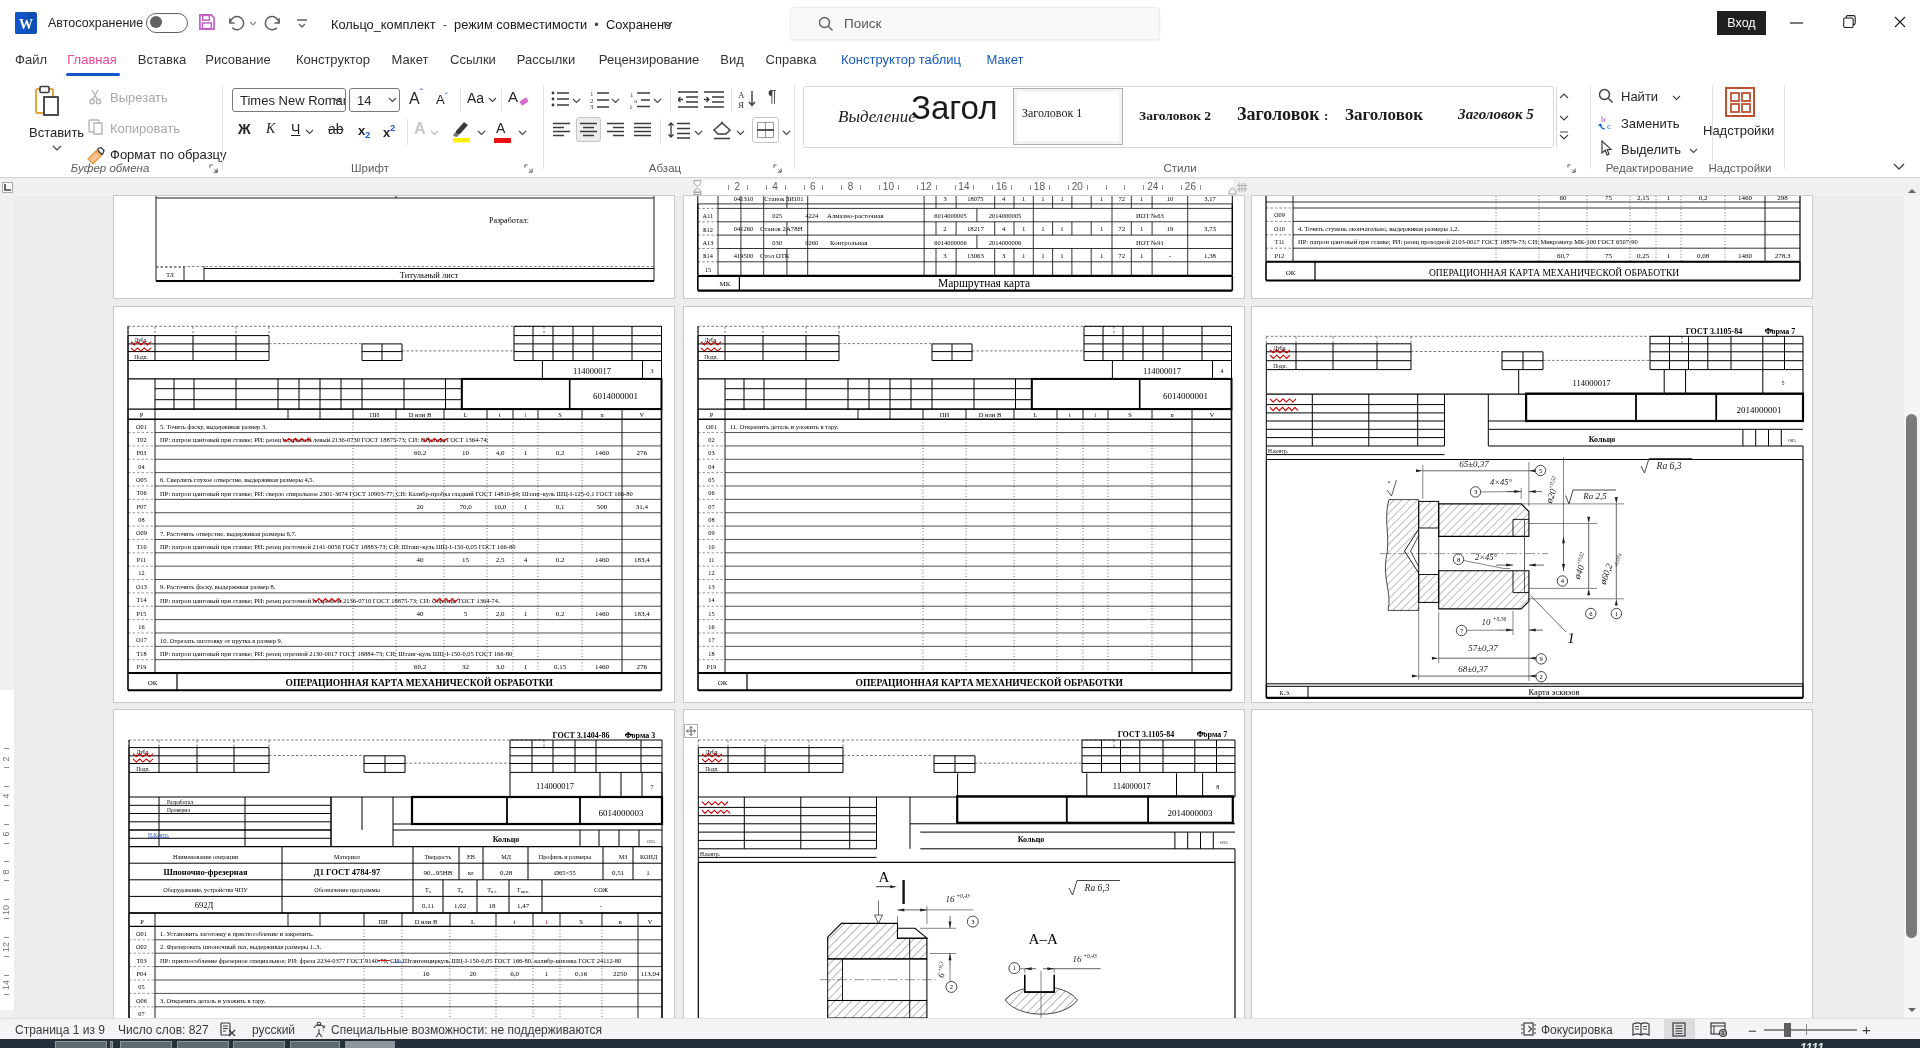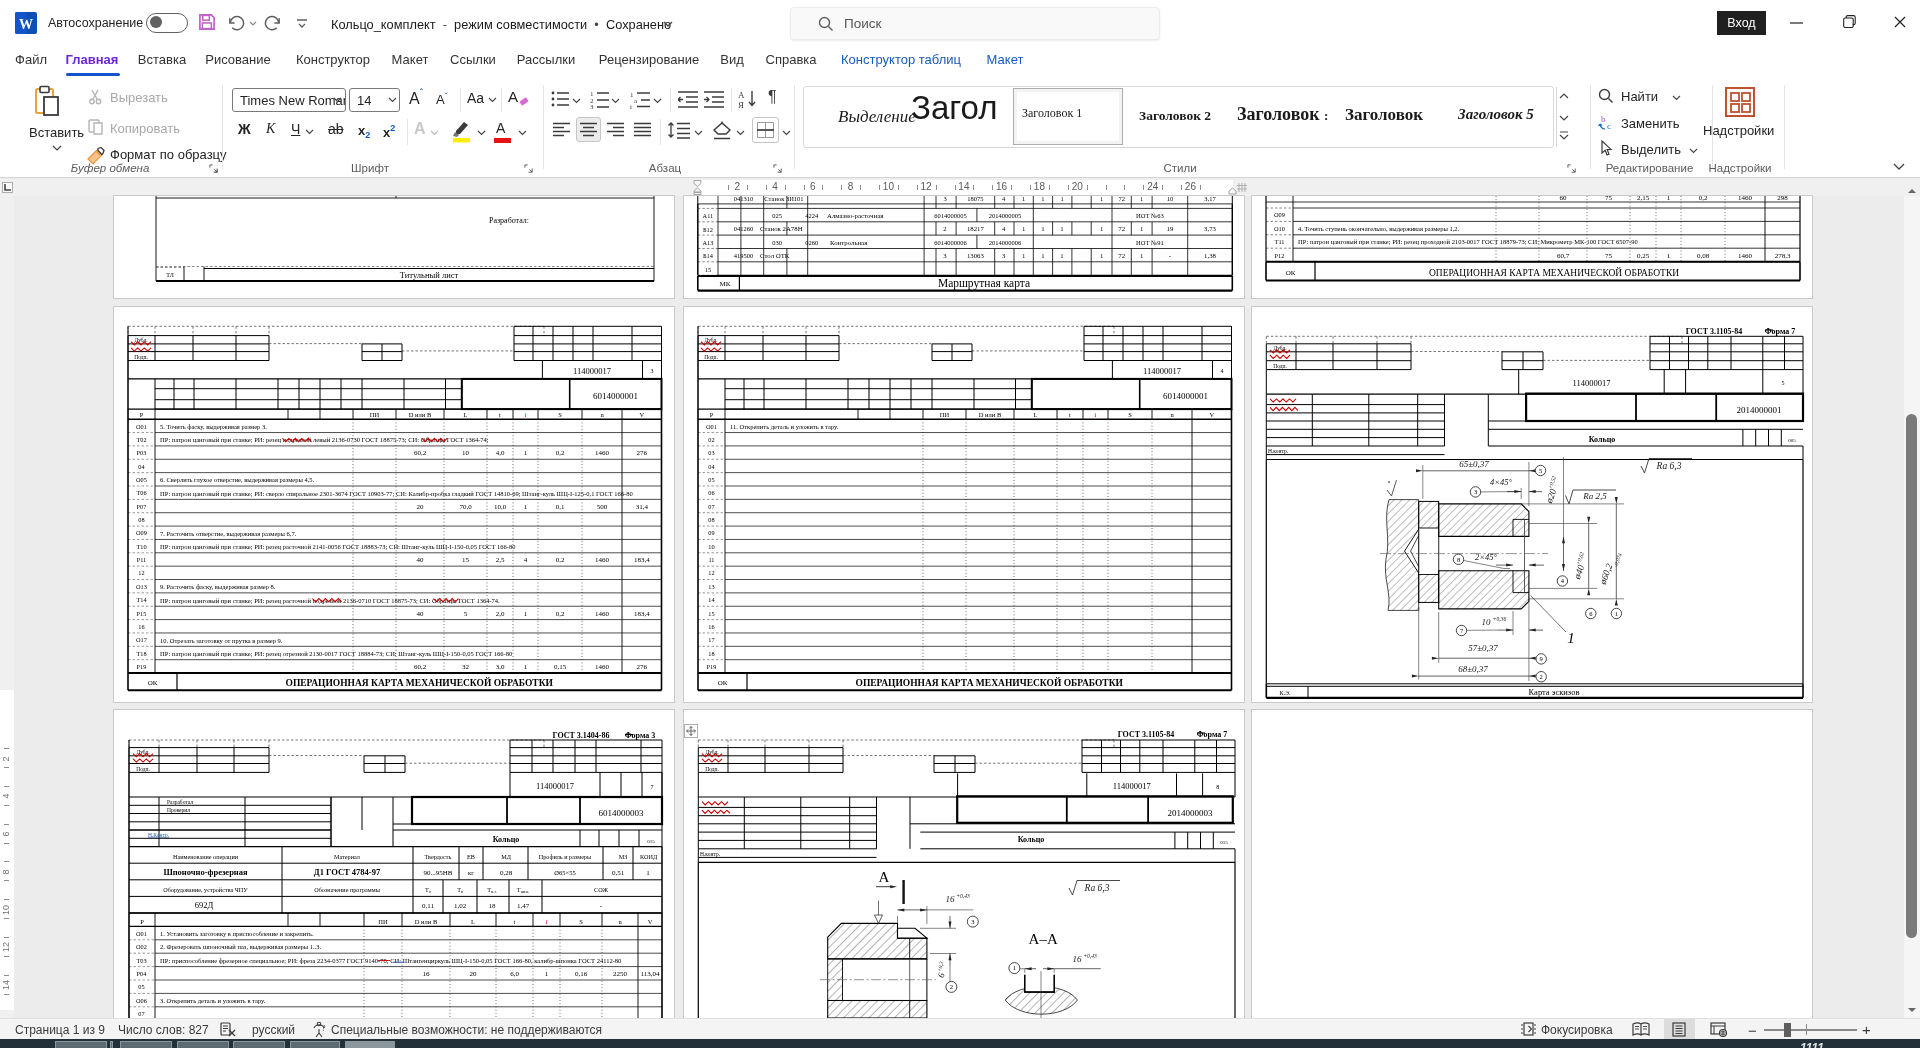--- a/index.html
+++ b/index.html
@@ -77,21 +77,21 @@
         <rect x="0.7" y="3" width="9.5" height="9.5" rx="1.5" fill="none" stroke="#222" stroke-width="1.1"></rect>
         <path d="M3.2 3 v-1 a1.4 1.4 0 0 1 1.4-1.4 h6 a1.6 1.6 0 0 1 1.6 1.6 v6 a1.4 1.4 0 0 1 -1.4 1.4 h-1" fill="none" stroke="#222" stroke-width="1.1"></path>
       </svg>
   <svg class="abs" style="left:1894px; top:16px;" width="12" height="12" viewBox="0 0 12 12">
         <path d="M1 1 L11 11 M11 1 L1 11" stroke="#222" stroke-width="1.2"></path>
       </svg>
 </div>
 
 <div id="tabsrow">
   <div class="tab" style="left:31px;">Файл</div>
-  <div class="tab" style="left:92px; color:#6d28d9; font-weight:bold;text-align:right;">Главная</div>
+  <div class="tab" style="left:92px; color:#ec4899; font-weight:normal;text-align:right;">Главная</div>
   <div class="abs" style="left:66px; top:25px; width:54px; height:3px; background:#1254c9; border-radius:2px;"></div>
   <div class="tab" style="left:162px;">Вставка</div>
   <div class="tab" style="left:238px;">Рисование</div>
   <div class="tab" style="left:333px;">Конструктор</div>
   <div class="tab" style="left:410px;">Макет</div>
   <div class="tab" style="left:473px;">Ссылки</div>
   <div class="tab" style="left:546px;">Рассылки</div>
   <div class="tab" style="left:649px;">Рецензирование</div>
   <div class="tab" style="left:732px;">Вид</div>
   <div class="tab" style="left:791px;">Справка</div>

